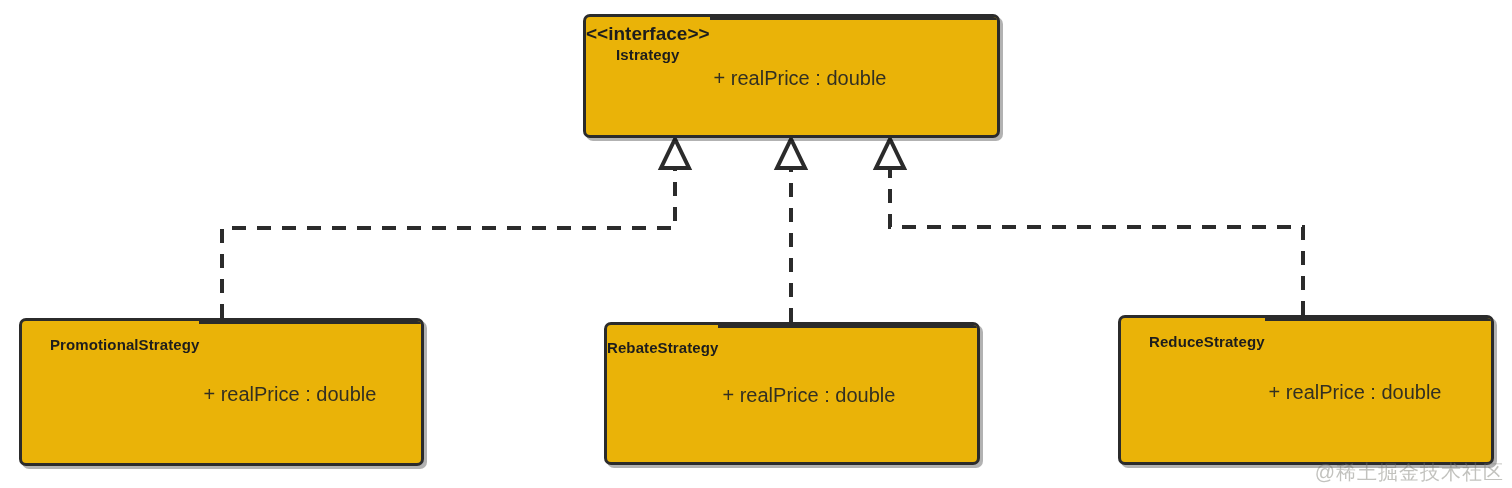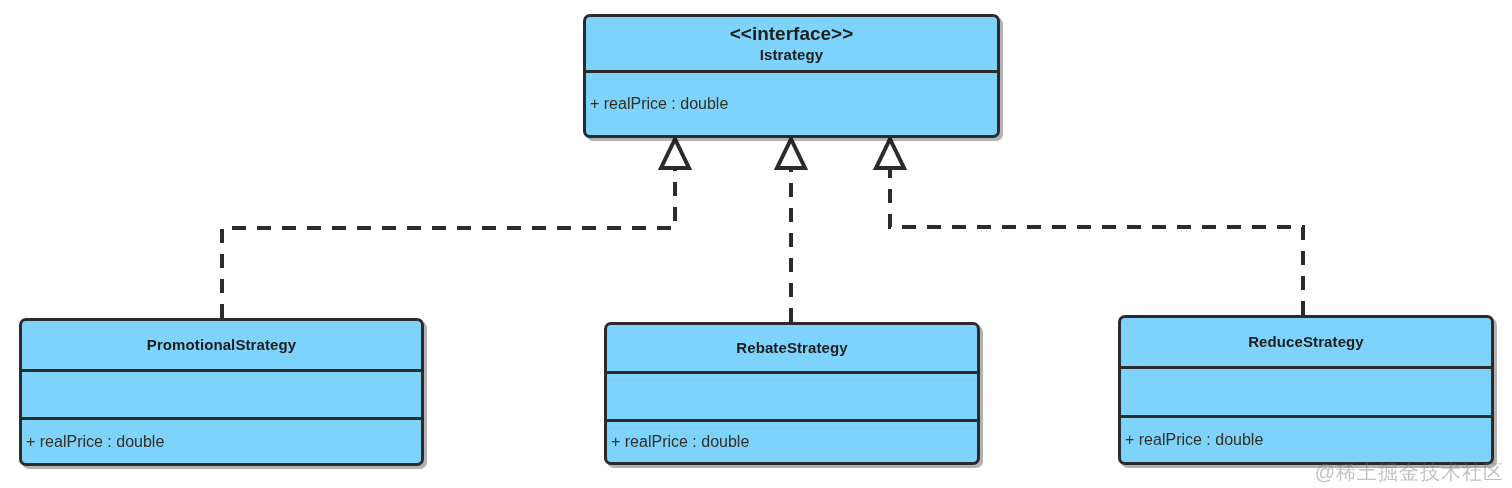--- a/index.html
+++ b/index.html
@@ -22,26 +22,26 @@
     left: 0;
     top: 0;
     width: 1512px;
     height: 488px;
     pointer-events: none;
   }
 
   .uml-box {
     position: absolute;
     box-sizing: border-box;
-    background: #7dd3fc;
+    background: #eab308;
     border: 3px solid #2b2b2b;
     border-radius: 7px;
     box-shadow: 3px 3px 0 rgba(0,0,0,0.30);
     display: flex;
-    flex-direction: column;
+    flex-direction: row;
     overflow: hidden;
   }
   .compartment {
     box-sizing: border-box;
     display: flex;
     flex-direction: column;
     justify-content: center;
   }
   .compartment.divided {
     border-top: 3px solid #2b2b2b;
@@ -56,21 +56,21 @@
   }
   .stereotype {
     display: block;
     text-align: center;
     font-weight: bold;
     font-size: 19px;
     color: #1d1d1d;
     line-height: 1.18;
   }
   .member {
-    font-size: 16px;
+    font-size: 20px;
     color: #333022;
     padding-left: 4px;
     line-height: 1.2;
     white-space: nowrap;
   }
   .watermark {
     position: absolute;
     right: 8px;
     bottom: 2px;
     font-size: 20px;
@@ -106,41 +106,41 @@
     <div class="compartment" style="height:53px;">
       <span class="stereotype">&lt;&lt;interface&gt;&gt;</span>
       <span class="cls-title">Istrategy</span>
     </div>
     <div class="compartment divided" style="flex:1;">
       <div class="member">+ realPrice : double</div>
     </div>
   </div>
 
   <div class="uml-box" style="left:19px; top:318px; width:405px; height:148px;">
-    <div class="compartment" style="height:48px;">
+    <div class="compartment" style="height:48px;margin-left:28px;">
       <span class="cls-title">PromotionalStrategy</span>
     </div>
     <div class="compartment divided" style="height:48px;"></div>
     <div class="compartment divided" style="flex:1;">
       <div class="member">+ realPrice : double</div>
     </div>
   </div>
 
   <div class="uml-box" style="left:604px; top:322px; width:376px; height:143px;">
     <div class="compartment" style="height:46px;">
       <span class="cls-title">RebateStrategy</span>
     </div>
     <div class="compartment divided" style="height:48px;"></div>
     <div class="compartment divided" style="flex:1;">
       <div class="member">+ realPrice : double</div>
     </div>
   </div>
 
   <div class="uml-box" style="left:1118px; top:315px; width:376px; height:150px;">
-    <div class="compartment" style="height:48px;">
+    <div class="compartment" style="height:48px;padding-left:28px;">
       <span class="cls-title">ReduceStrategy</span>
     </div>
     <div class="compartment divided" style="height:49px;"></div>
     <div class="compartment divided" style="flex:1;">
       <div class="member">+ realPrice : double</div>
     </div>
   </div>
 
   <div class="watermark">@稀土掘金技术社区</div>
 

